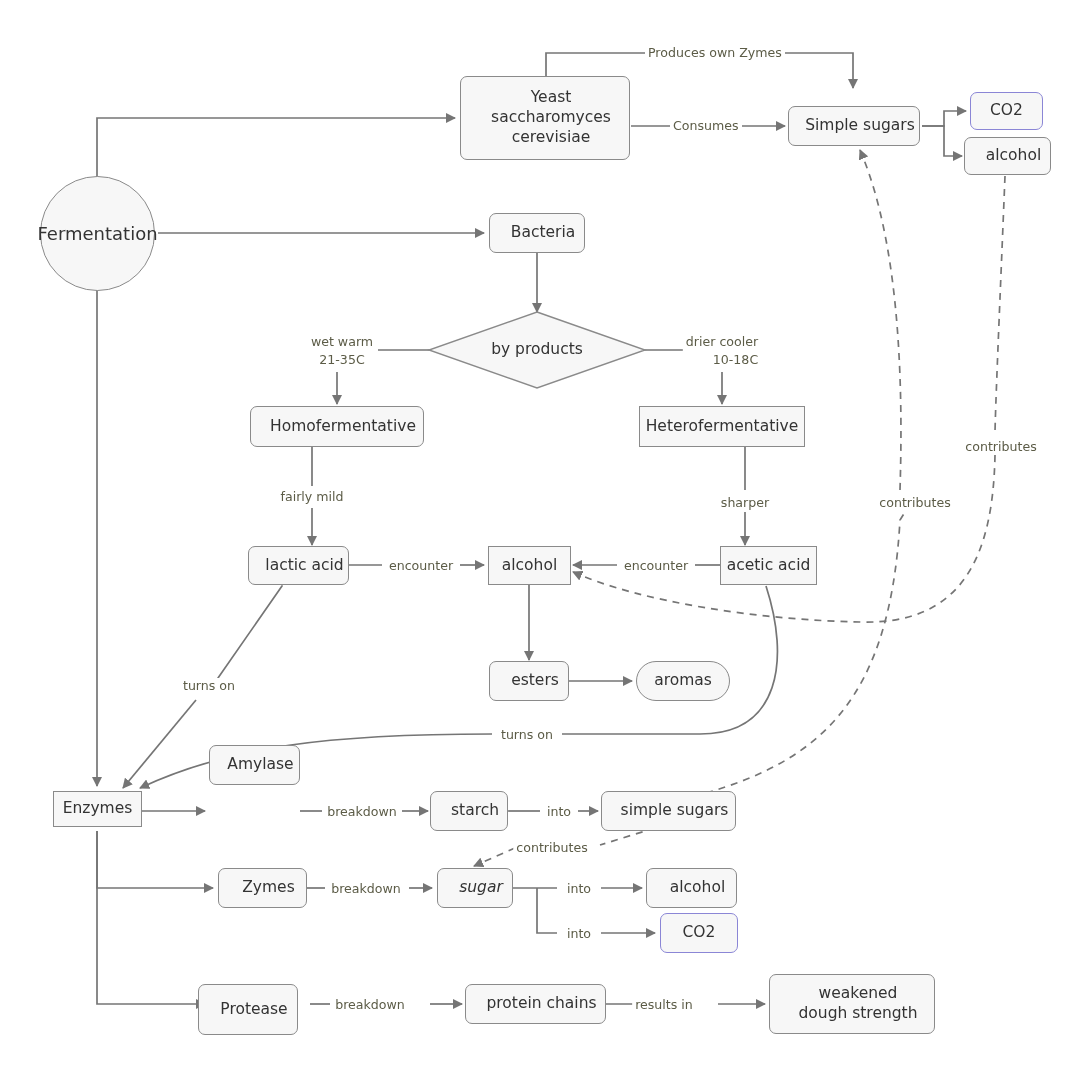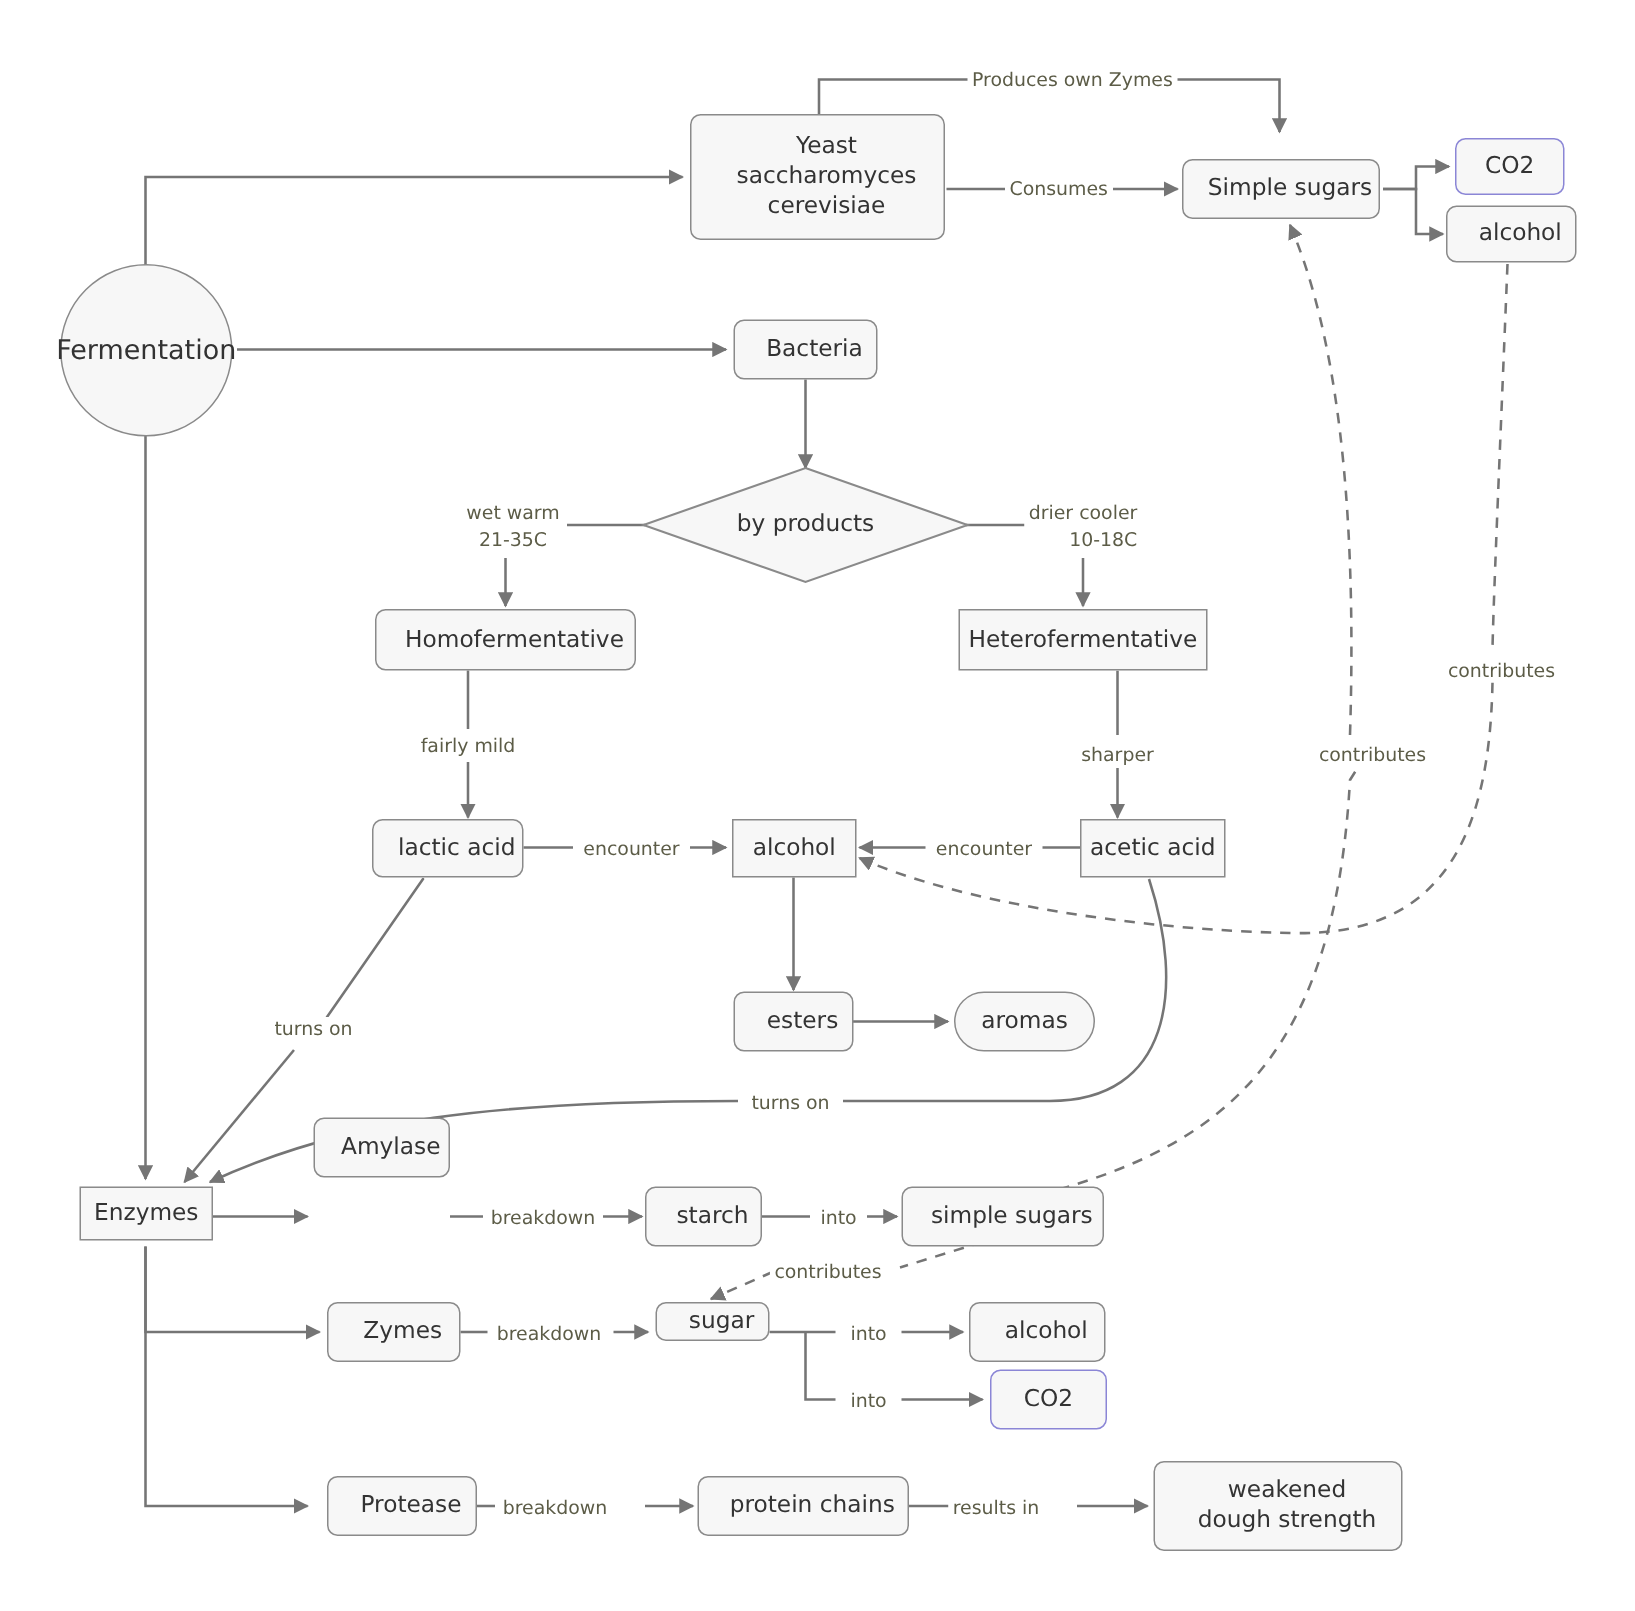--- a/index.html
+++ b/index.html
@@ -189,27 +189,27 @@
   <div class="node square" style="left:53px; top:791px; width:89px; height:36px;">Enzymes</div>
 
   <div class="node rounded" style="left:209px; top:745px; width:91px; height:40px;">Amylase</div>
 
   <div class="node rounded" style="left:430px; top:791px; width:78px; height:40px;">starch</div>
 
   <div class="node rounded" style="left:601px; top:791px; width:135px; height:40px;">simple sugars</div>
 
   <div class="node rounded" style="left:218px; top:868px; width:89px; height:40px;">Zymes</div>
 
-  <div class="node rounded" style="left:437px; top:868px; width:76px; height:26px;">sugar</div>
+  <div class="node rounded" style="left:437px; top:868px; width:76px; height:40px;font-style:italic;">sugar</div>
 
   <div class="node rounded" style="left:646px; top:868px; width:91px; height:40px;">alcohol</div>
 
   <div class="node co2" style="left:660px; top:913px; width:78px; height:40px;">CO2</div>
 
-  <div class="node rounded" style="left:218px; top:984px; width:100px; height:40px;">Protease</div>
+  <div class="node rounded" style="left:198px; top:984px; width:100px; height:51px;">Protease</div>
 
   <div class="node rounded" style="left:465px; top:984px; width:141px; height:40px;">protein chains</div>
 
   <div class="node rounded" style="left:769px; top:974px; width:166px; height:60px;">weakened
 dough strength</div>
 
   <div class="edge-label" style="left:645px; top:45px;">Produces own Zymes</div>
 
   <div class="edge-label" style="left:670px; top:118px;">Consumes</div>
 

